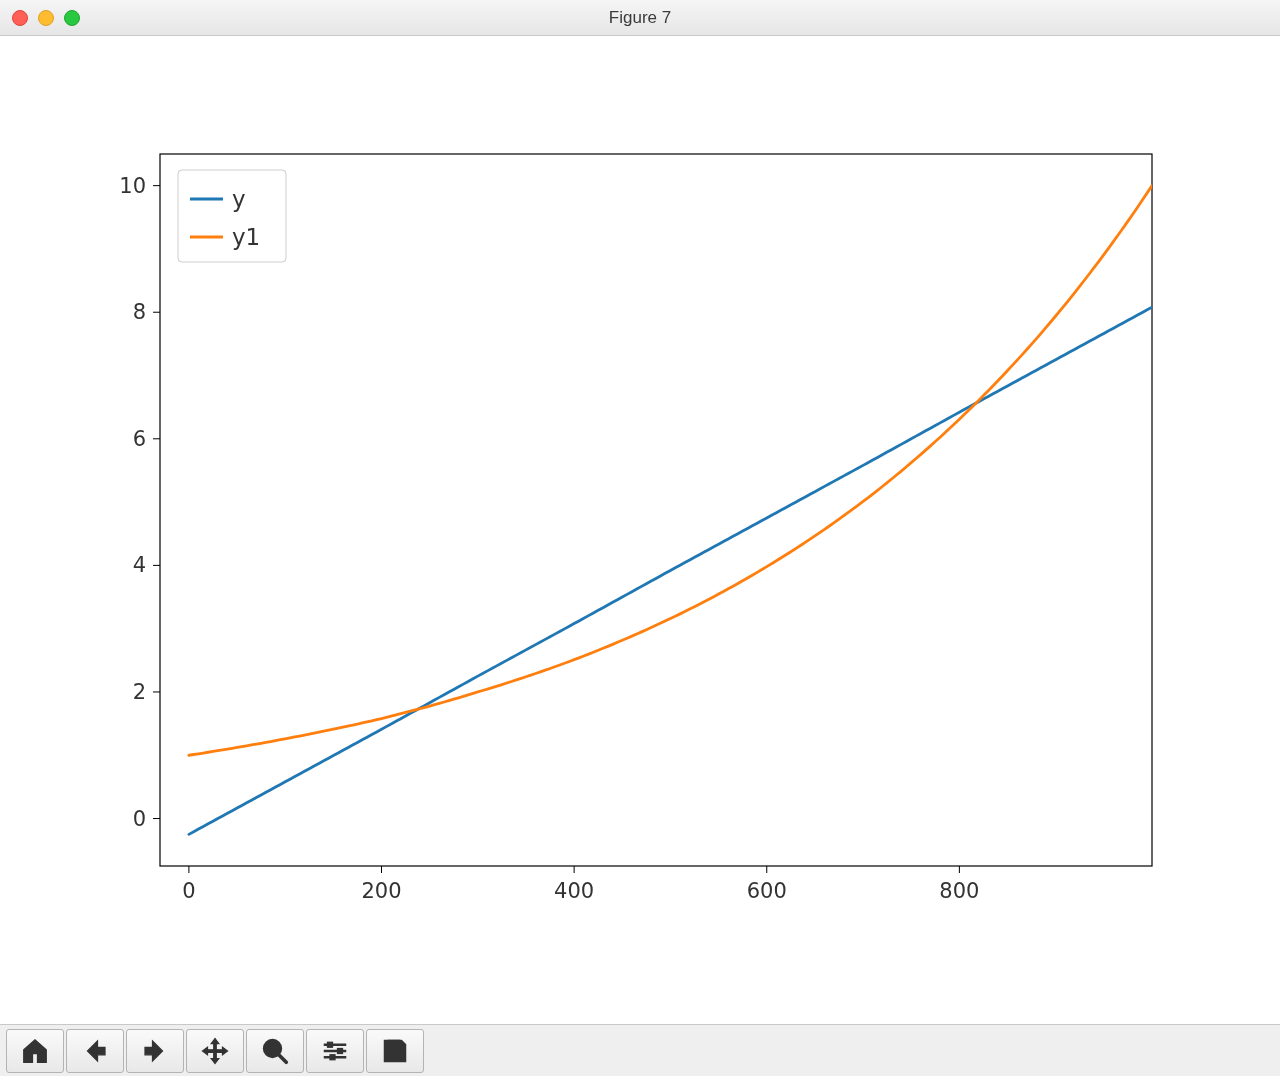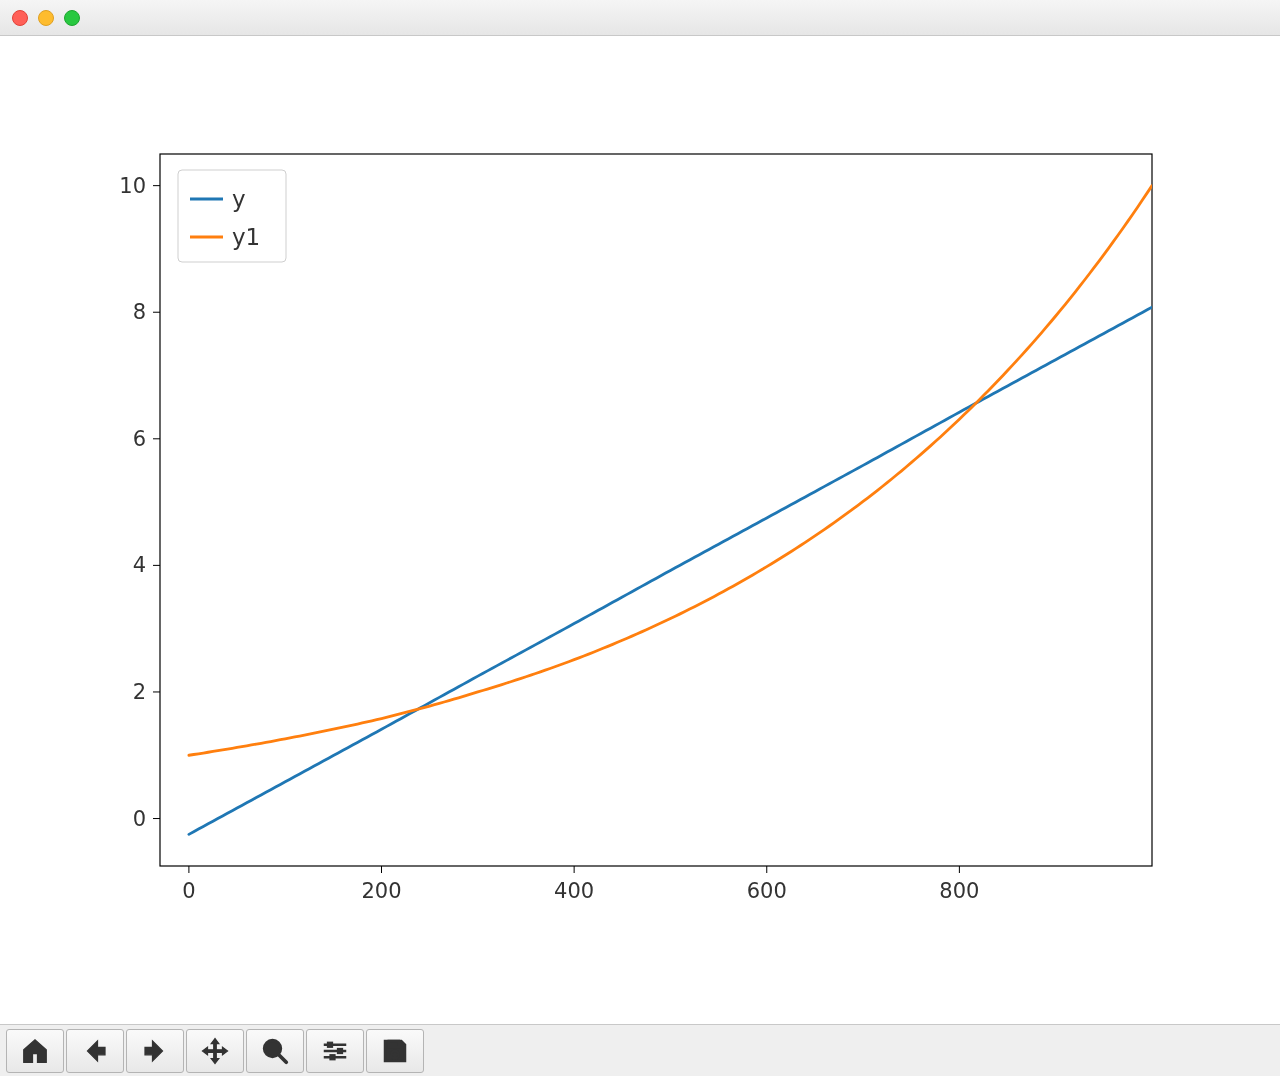--- a/index.html
+++ b/index.html
@@ -82,20 +82,21 @@
   </style>
 </head>
 <body>
 
 <div class="titlebar">
   <div class="traffic-lights">
     <span class="dot-red"></span>
     <span class="dot-yellow"></span>
     <span class="dot-green"></span>
   </div>
+  <div class="title-text">Figure 7</div>
 </div>
 
 <div class="plot-area">
   <svg class="chart" id="chart-svg" width="1280" height="988">
       <rect x="160" y="118" width="992" height="712" fill="none" stroke="#000" stroke-width="1.2"></rect>
       <line x1="188.89320388349515" y1="830" x2="188.89320388349515" y2="837" stroke="#000" stroke-width="1"></line>
       <text x="188.89320388349515" y="862" text-anchor="middle" class="tick-label">0</text>
       <line x1="381.5145631067961" y1="830" x2="381.5145631067961" y2="837" stroke="#000" stroke-width="1"></line>
       <text x="381.5145631067961" y="862" text-anchor="middle" class="tick-label">200</text>
       <line x1="574.1359223300971" y1="830" x2="574.1359223300971" y2="837" stroke="#000" stroke-width="1"></line>

